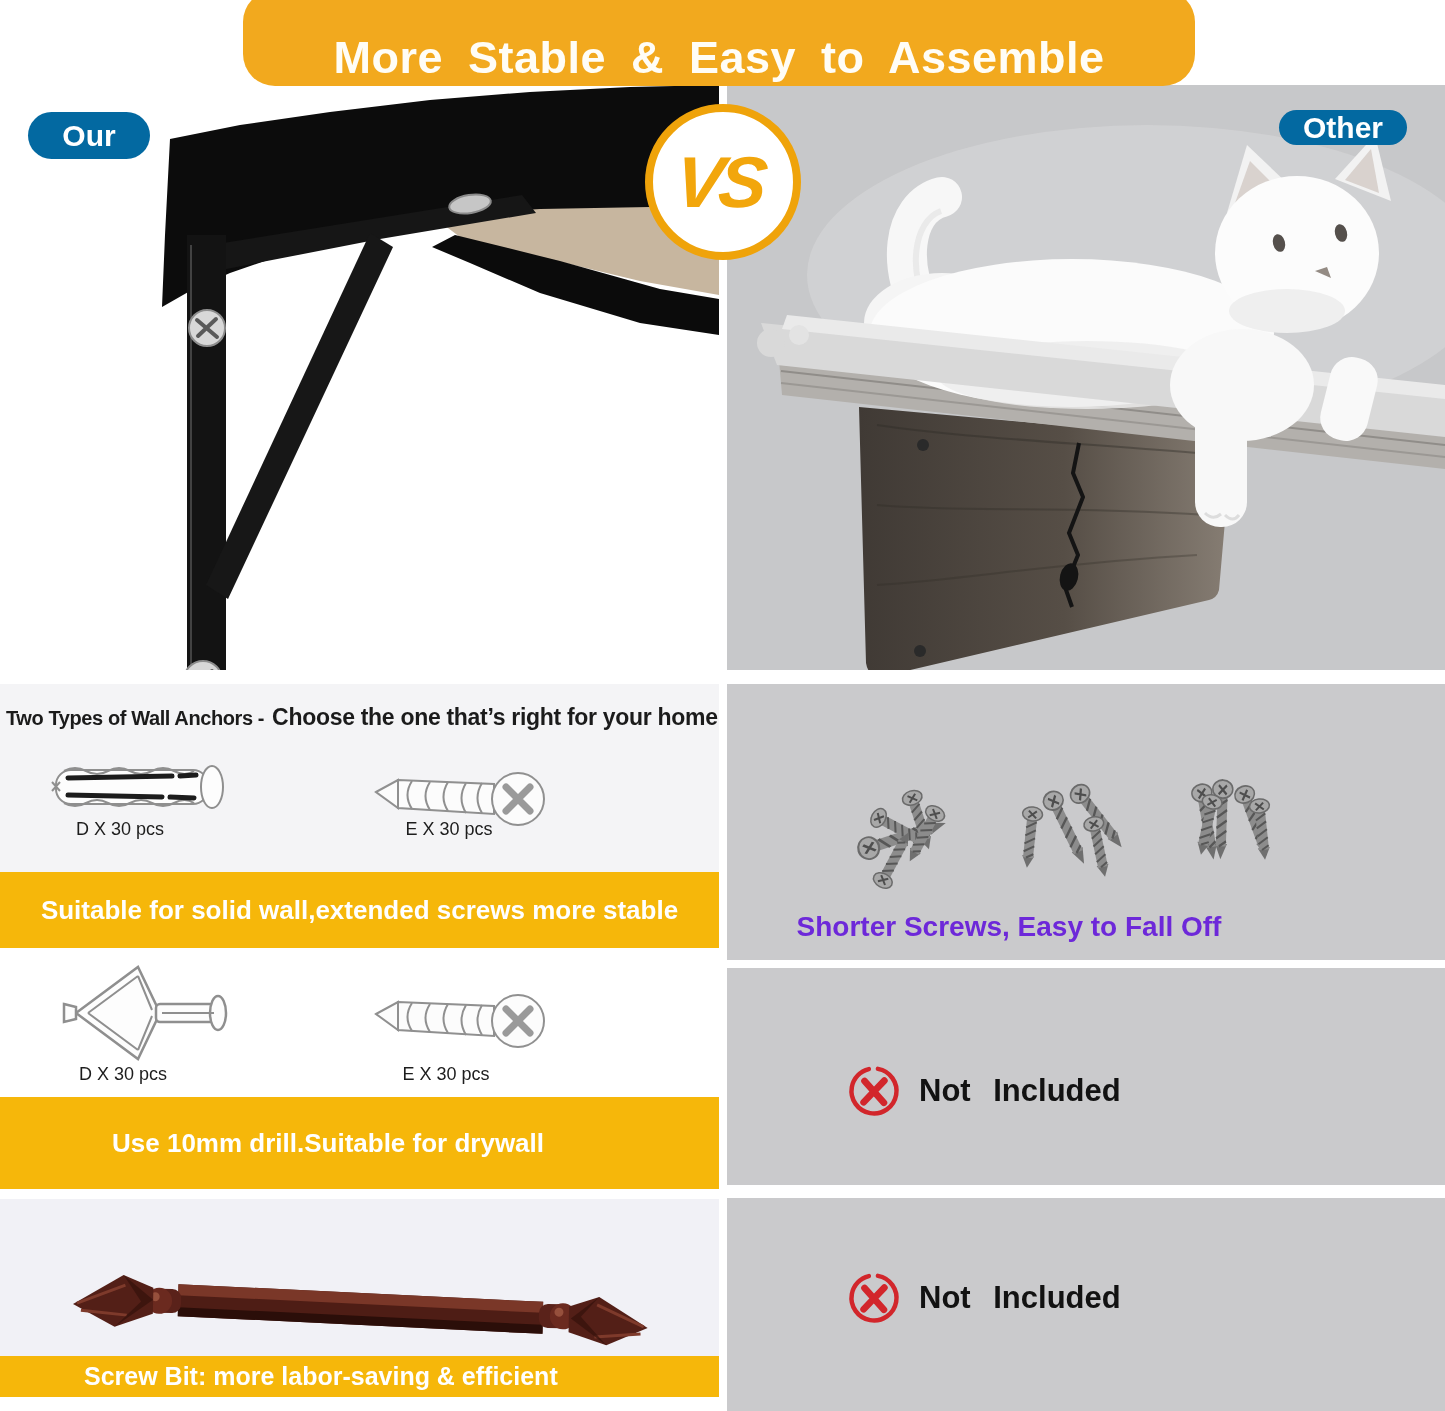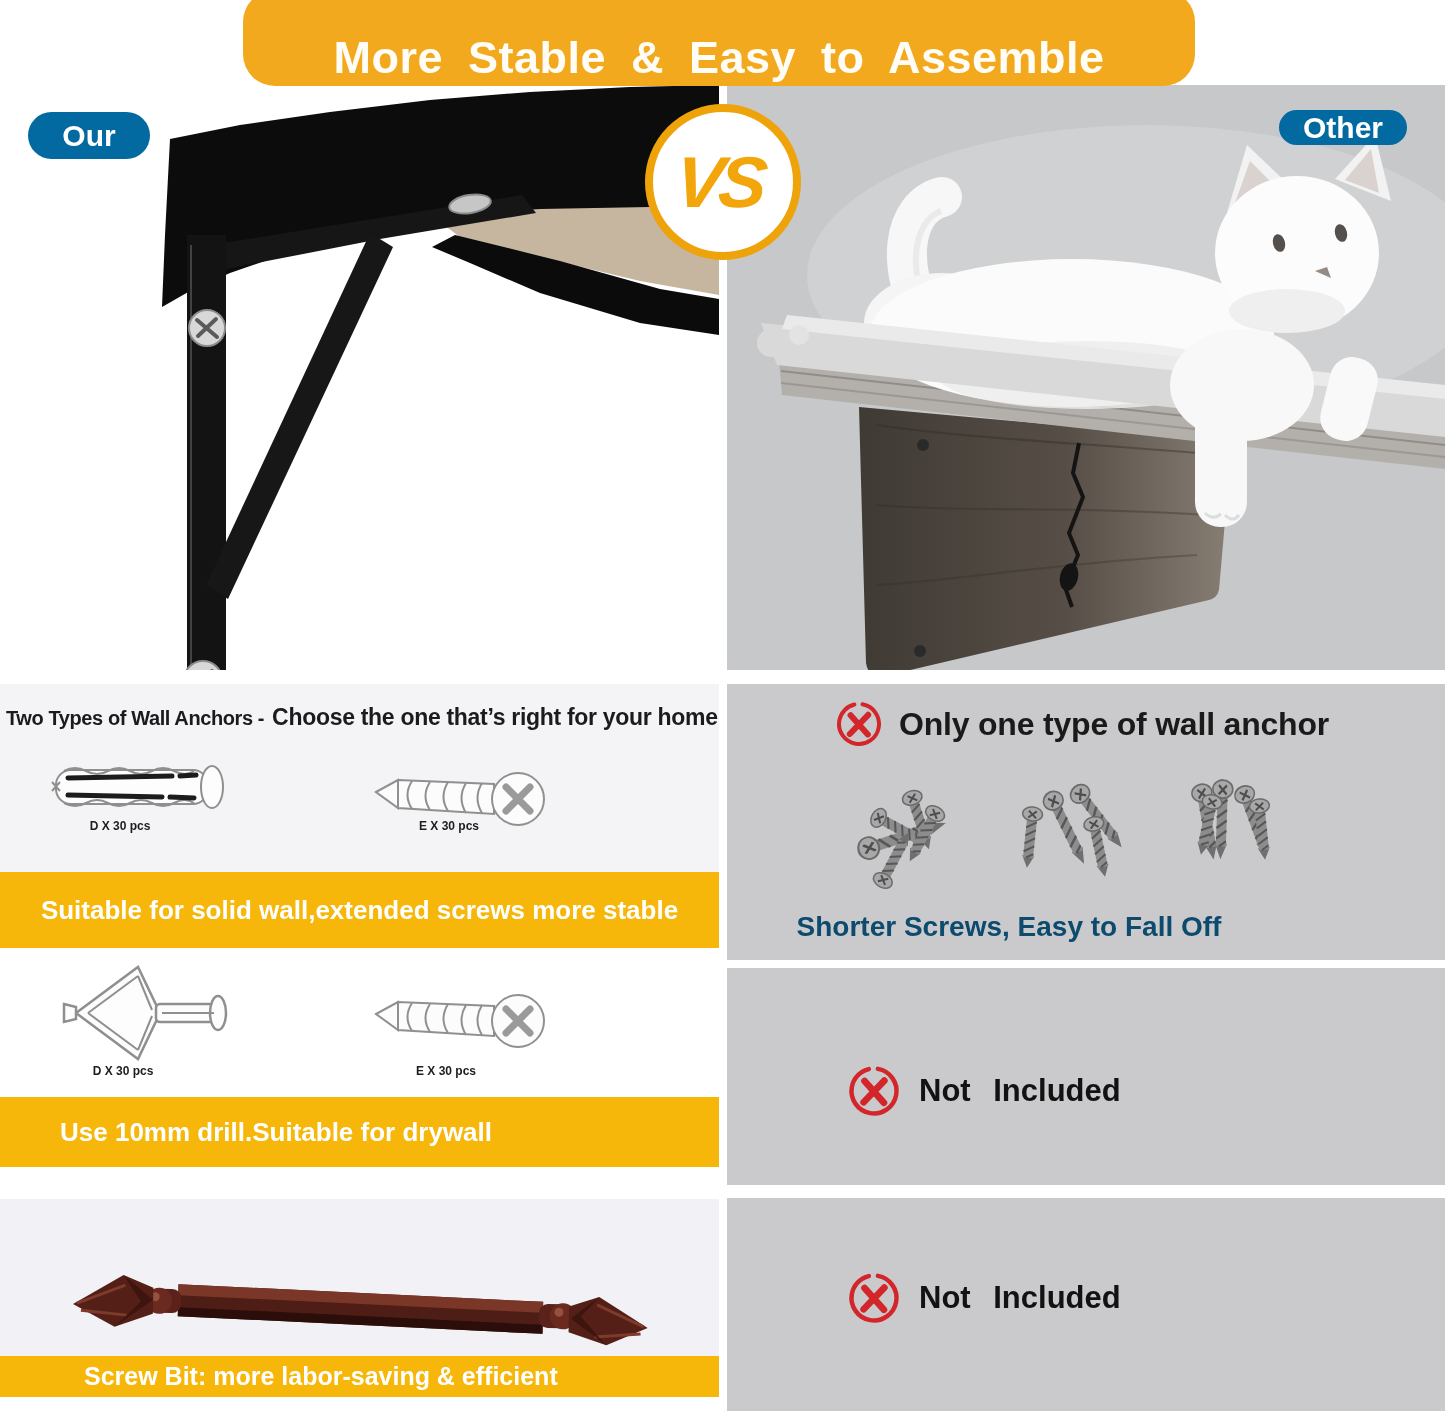--- a/index.html
+++ b/index.html
@@ -32,39 +32,39 @@
   .sec1 .heading{position:absolute;left:6px;top:20px;white-space:nowrap;color:#1b1b1b;}
   .heading .main{font-size:20px;font-weight:600;letter-spacing:-.4px;}
   .heading .sub{font-size:23px;font-weight:600;margin-left:8px;letter-spacing:-.3px;}
 
   .sec2{position:absolute;left:0;top:958px;width:719px;height:139px;background:#ffffff;}
   .sec3{position:absolute;left:0;top:1199px;width:719px;height:157px;background:#F1F1F6;}
 
   .band{position:absolute;left:0;width:719px;background:#F6B70A;color:#fff;font-weight:700;
         display:flex;align-items:center;}
   .band-1{top:872px;height:76px;justify-content:center;font-size:26px;}
-  .band-2{top:1097px;height:70px;padding-left:60px;box-sizing:border-box;font-size:26px;}
+  .band-2{top:1097px;height:92px;padding-left:112px;box-sizing:border-box;font-size:26px;}
   .band-3{top:1356px;height:41px;padding-left:84px;box-sizing:border-box;font-size:25px;}
 
-  .part-label{position:absolute;width:140px;text-align:center;font-size:12px;font-weight:700;color:#1d1d1d;}
+  .part-label{position:absolute;width:140px;text-align:center;font-size:18px;font-weight:400;color:#1d1d1d;}
   .lbl-d1{left:50px;top:819px;}  .lbl-e1{left:379px;top:819px;}
   .lbl-d2{left:53px;top:1064px;} .lbl-e2{left:376px;top:1064px;}
 
   .drawing{position:absolute;}
 
   
   .rsec{position:absolute;left:727px;width:718px;background:#CACACC;}
   .rsec-a{top:684px;height:276px;}
   .rsec-b{top:968px;height:217px;}
   .rsec-c{top:1198px;height:213px;}
 
   .r-heading{position:absolute;left:108px;top:16px;display:flex;align-items:center;gap:16px;}
   .r-heading span{font-size:32px;font-weight:600;color:#1a1a1a;letter-spacing:-.2px;}
   .r-caption{position:absolute;left:0;top:227px;width:718px;text-align:center;
-             transform:translateX(-77px);font-size:28px;font-weight:700;color:#0c4a6e;}
+             transform:translateX(-77px);font-size:28px;font-weight:700;color:#6d28d9;}
   .screws-art{position:absolute;left:118px;top:84px;}
 
   .not-row{position:absolute;left:120px;display:flex;align-items:center;gap:18px;}
   .not-row-b{top:96px;} .not-row-c{top:73px;}
   .not-row span{font-size:31px;font-weight:700;color:#121212;word-spacing:14px;}
 
   .xicon{display:block;}
 </style>
 </head>
 <body>
@@ -254,27 +254,20 @@
       <path d="M581,73 L534,52 M578,80 L532,84" stroke="#7E3A2B" stroke-width="3" fill="none"></path>
       <polygon points="536,44 508,66 544,92 518,64" fill="#35110B" opacity="0.7"></polygon>
     </g>
   </svg>
 
   <div class="band band-3">
     <span>Screw Bit: more labor-saving &amp; efficient</span>
   </div>
 
   <div class="rsec rsec-a">
-    <div class="r-heading">
-      <svg class="xicon" viewBox="0 0 60 60" width="48" height="48">
-        <circle cx="30" cy="30" r="25" fill="none" stroke="#D2262B" stroke-width="5" stroke-linecap="round" stroke-dasharray="146 11" transform="rotate(-80 30 30)"></circle>
-        <path d="M19.5 19 L41 43 M41.5 18.5 L18.5 42.5" stroke="#D2262B" stroke-width="7.5" stroke-linecap="round" fill="none"></path>
-      </svg>
-      <span>Only one type of wall anchor</span>
-    </div>
 
     <svg class="screws-art" width="470" height="130" viewBox="0 0 470 130">
       <defs>
         <g id="sc">
           <polygon points="58,0 46,-6 46,6" fill="#6F6F6F"></polygon>
           <rect x="8" y="-5" width="40" height="10" fill="#8C8C8C"></rect>
           <path d="M12,-5 l6,10 M20,-5 l6,10 M28,-5 l6,10 M36,-5 l6,10 M44,-5 l4,7" stroke="#575757" stroke-width="2" fill="none"></path>
           <ellipse cx="4" cy="0" rx="7" ry="10" fill="#A8A8A8" stroke="#6B6B6B" stroke-width="1.5"></ellipse>
           <path d="M1,-4 L8,4 M8,-4 L1,4" stroke="#4E4E4E" stroke-width="2"></path>
         </g>

